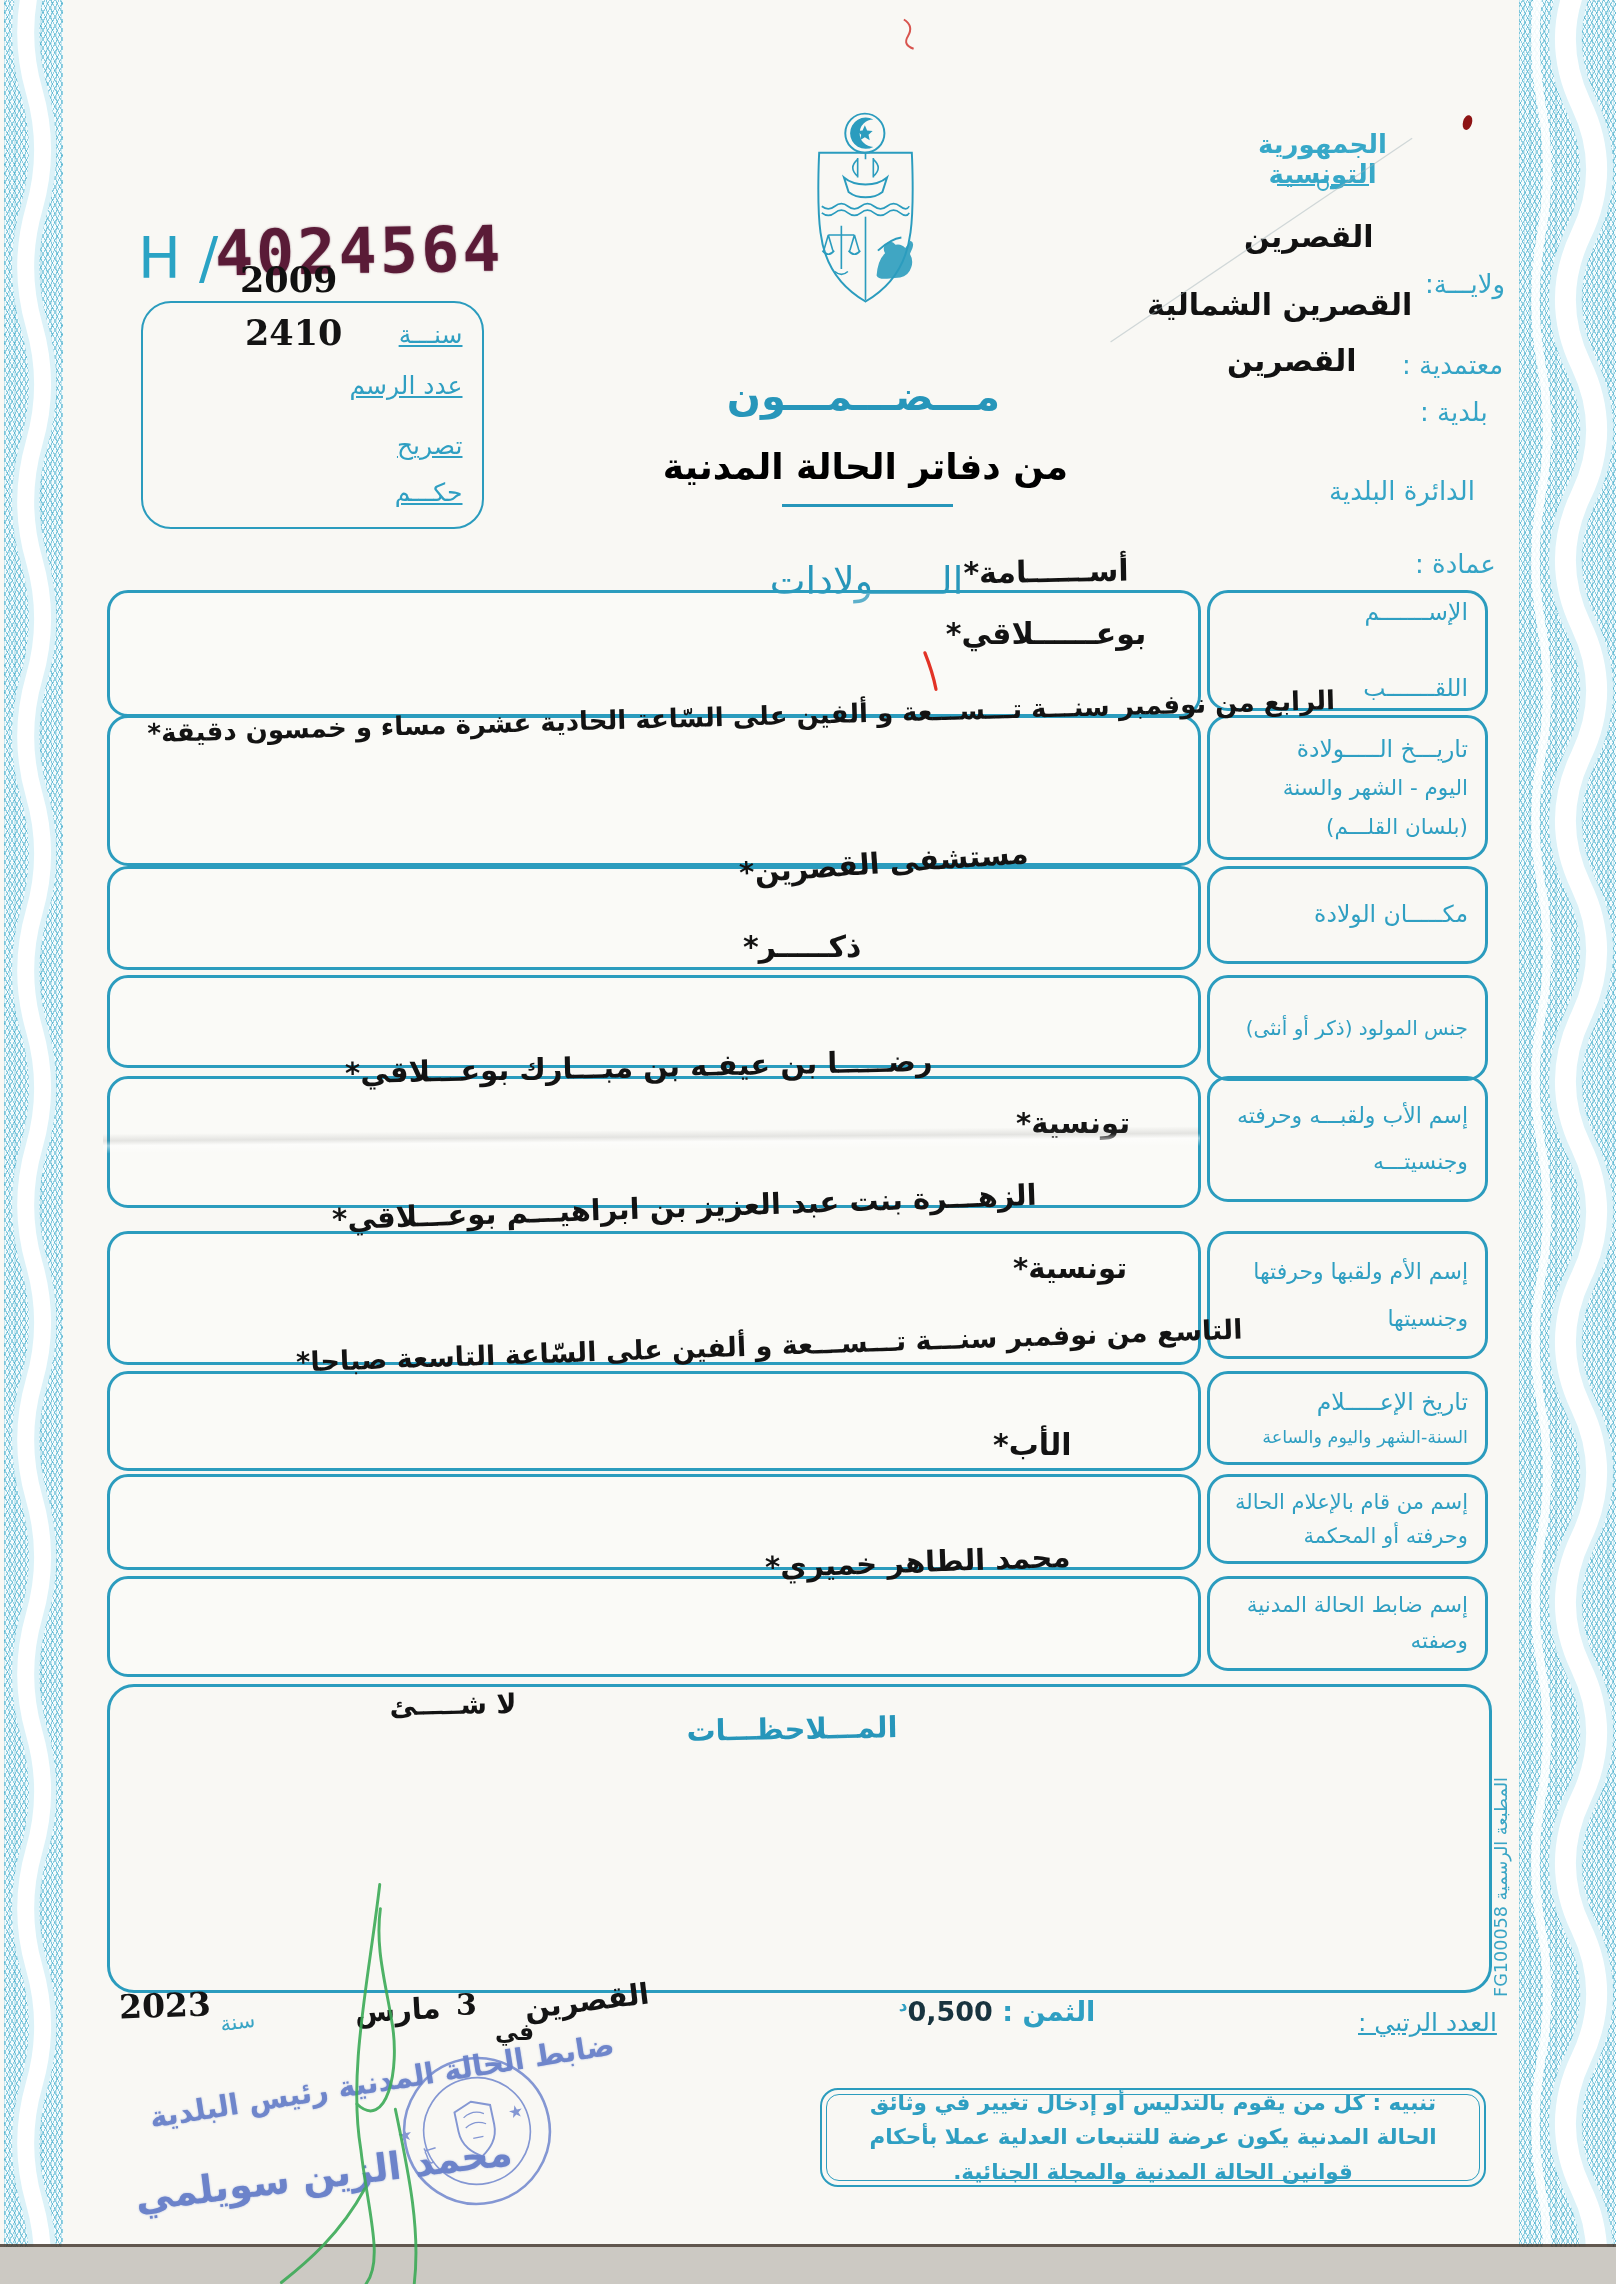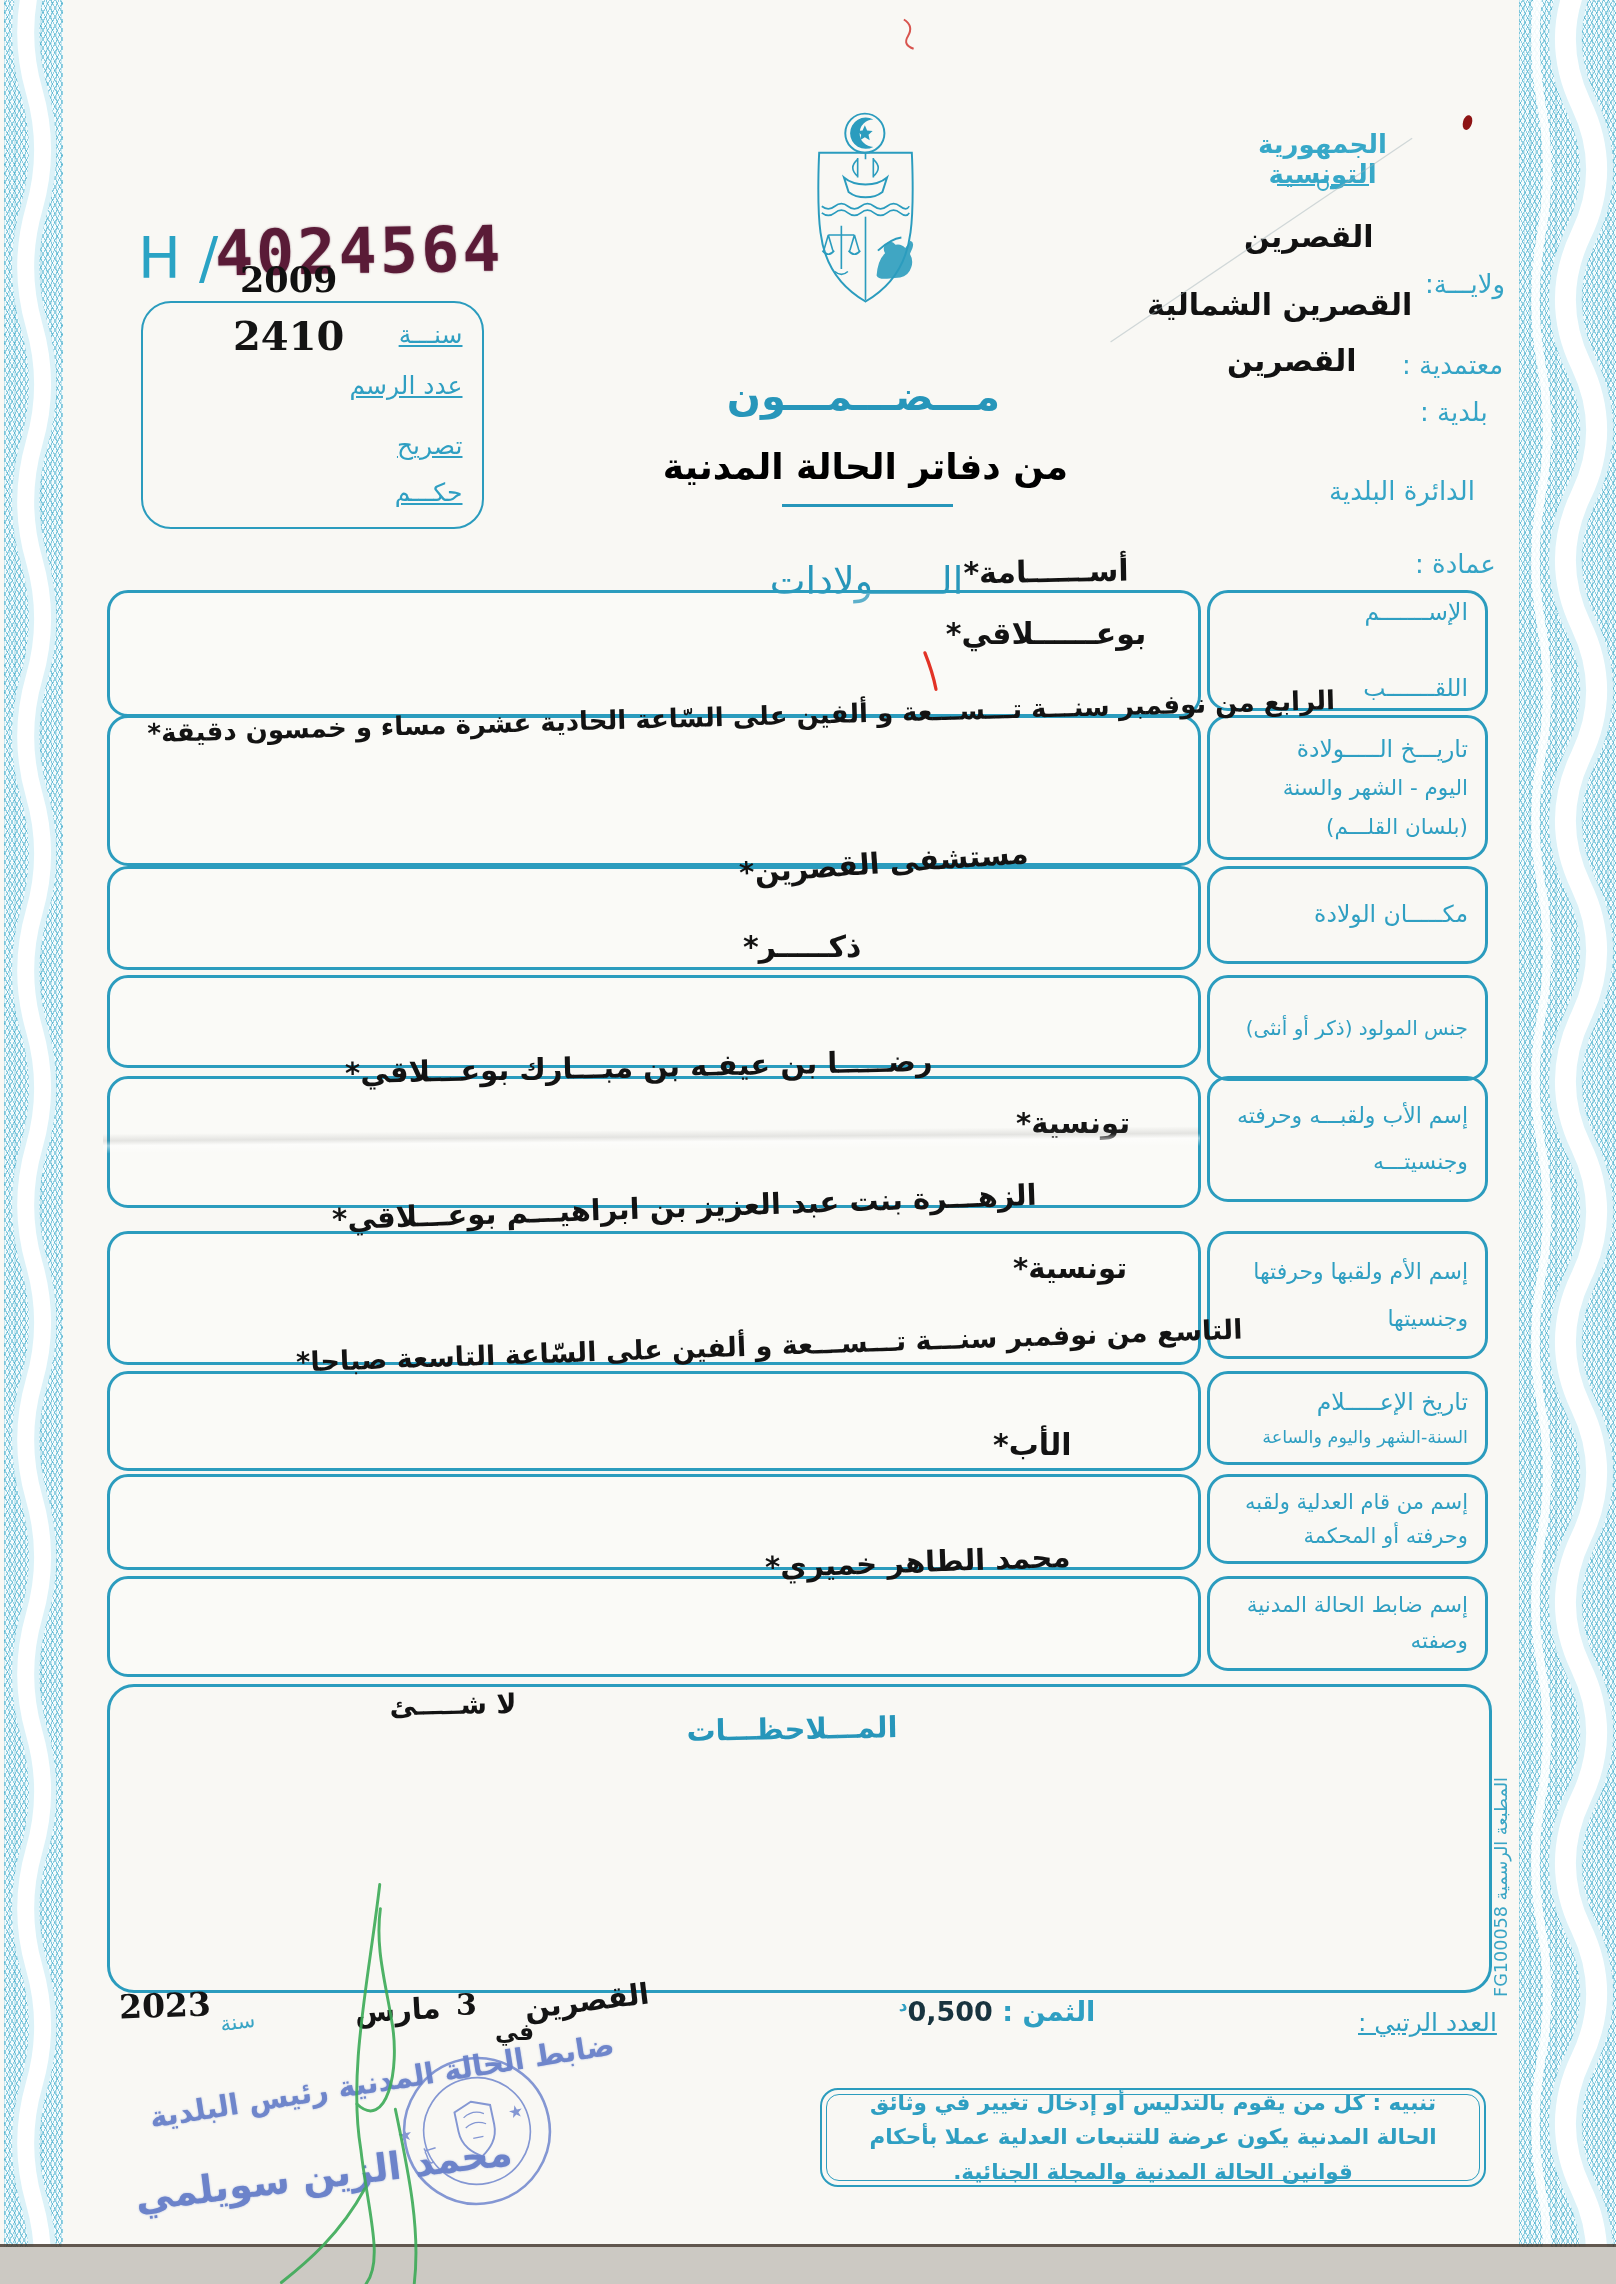--- a/index.html
+++ b/index.html
@@ -77,21 +77,21 @@
 </div>
 
 <div class="abs" style="left:138px;top:225px;font-size:57px;color:#2aa3c4;white-space:nowrap;" dir="ltr">H /</div>
 <div class="abs" dir="ltr" style="left:215px;top:215px;font-size:63px;font-weight:bold;color:#5a1b37;letter-spacing:3.3px;
             font-family:'DejaVu Sans Mono','Liberation Mono',monospace;transform:rotate(-1deg);
             text-shadow:0 0 2px rgba(90,27,55,.6);">4024564</div>
 <div class="abs serif" dir="ltr" style="left:240px;top:259px;font-size:35px;font-weight:bold;color:#101010;">2009</div>
 
 <div class="abs" style="left:141px;top:301px;width:339px;height:224px;border:2.6px solid #2b9cbe;border-radius:30px;">
   <div class="abs teal" style="right:19.5px;top:17px;font-size:25px;">سنـــة</div>
-  <div class="abs serif ink" dir="ltr" style="left:90px;top:9px;font-size:40px;">2410</div>
+  <div class="abs serif ink" dir="ltr" style="left:102px;top:9px;font-size:35px;">2410</div>
   <div class="abs teal" style="right:19.5px;top:68px;font-size:25px;">عدد الرسم</div>
   <div class="abs teal" style="right:19.5px;top:128px;font-size:25px;">تصريح</div>
   <div class="abs teal" style="right:19.5px;top:175px;font-size:25px;">حكـــم</div>
 </div>
 
 <div class="abs" style="left:810px;top:111px;width:111px;height:199px;">
   <svg width="111" height="199" viewBox="0 0 170 305" fill="none" stroke="#2b9cbe" stroke-width="3">
     <circle cx="84" cy="34" r="30"></circle>
     <path d="M 97 13 A 24 24 0 1 0 97 55 A 19 19 0 1 1 97 13 Z" fill="#2b9cbe" stroke="none"></path>
     <path d="M 84 22 l 3.5 8 8.5 .7 -6.4 5.7 1.9 8.4 -7.5 -4.5 -7.5 4.5 1.9 -8.4 -6.4 -5.7 8.5 -.7 Z" fill="#2b9cbe" stroke="none"></path>
@@ -170,21 +170,21 @@
 </div>
 <div class="lblbox" style="top:1231px;height:128px;font-size:22px;">
   <div>إسم الأم ولقبها وحرفتها</div>
   <div>وجنسيتها</div>
 </div>
 <div class="lblbox" style="top:1371px;height:94px;">
   <div>تاريخ الإعـــــلام</div>
   <div style="font-size:17.6px;">السنة-الشهر واليوم والساعة</div>
 </div>
 <div class="lblbox" style="top:1474px;height:90px;font-size:21px;">
-  <div>إسم من قام العدلية ولقبه</div>
+  <div>إسم من قام بالإعلام الحالة</div>
   <div>وحرفته أو المحكمة</div>
 </div>
 <div class="lblbox" style="top:1576px;height:95px;font-size:21.5px;">
   <div>إسم ضابط الحالة المدنية</div>
   <div>وصفته</div>
 </div>
 
 <div class="val ctr" style="left:932px;top:554px;width:228px;font-size:30px;transform:rotate(-1deg);">أســــــامة*</div>
 <div class="val ctr" style="left:932px;top:616px;width:228px;font-size:30px;">بوعــــــلاقي*</div>
 <div class="val" style="left:147px;top:685px;font-size:26px;transform:rotate(-1.6deg);transform-origin:right center;">الرابع من نوفمبر سنـــة تـــســـعة و ألفين على السّاعة الحادية عشرة مساء و خمسون دقيقة*</div>

